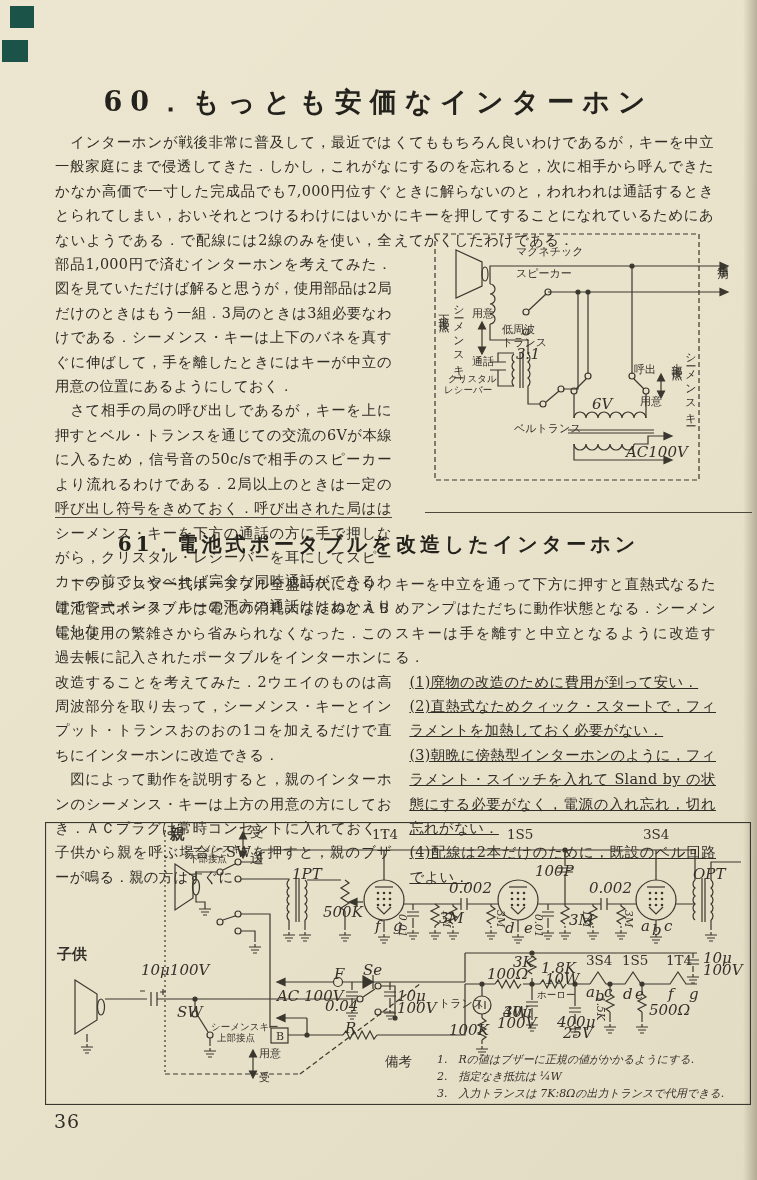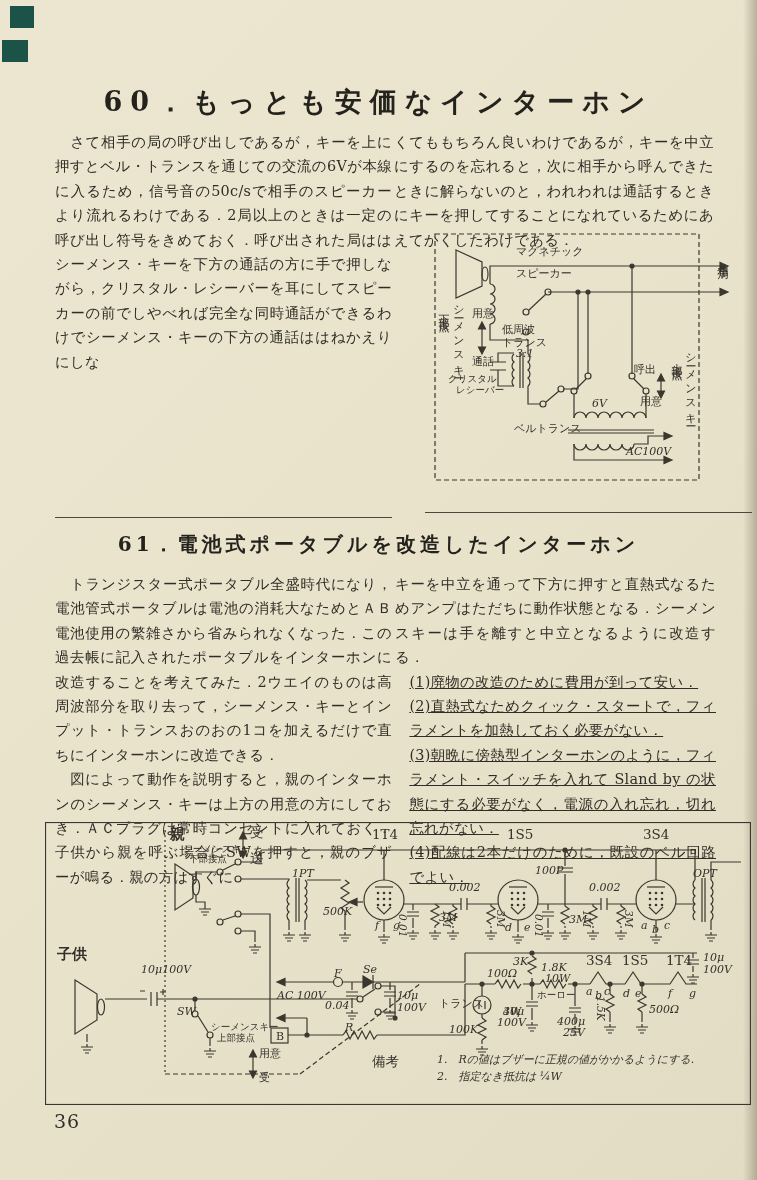--- a/index.html
+++ b/index.html
@@ -12,40 +12,41 @@
   .title{position:absolute;left:0;width:100%;text-align:center;font-weight:bold;color:#24221c;}
   .t60{top:84px;font-size:27px;letter-spacing:8px;}
   .t61{top:531px;font-size:20px;letter-spacing:4px;}
   .col{position:absolute;text-align:justify;font-size:14.4px;line-height:24.4px;letter-spacing:.3px;}
   .col p{margin:0;text-indent:0;}
   .feat{padding-left:1em;text-indent:-1em;text-decoration:underline;}
   .hr{position:absolute;height:1px;background:#4c483c;}
   .diagram{position:absolute;}
   .diagram svg{position:absolute;left:0;top:0;}
   .dl{position:absolute;font-size:11px;line-height:12px;white-space:nowrap;color:#33302a;}
-  .it{font-style:italic;font-size:11px;}
+  .it{font-style:italic;font-size:15px;}
   .sm{font-size:9.5px;line-height:10.5px;}
   .vert{writing-mode:vertical-rl;text-orientation:upright;letter-spacing:2px;font-size:11px;}
   .vrot{writing-mode:vertical-rl;font-size:10.5px;}
   .big{font-size:15px;font-weight:bold;}
   .med{font-size:13.5px;}
   .pageno{position:absolute;left:54px;top:1110px;font-size:19px;letter-spacing:1px;}
   .note{font-size:11px;line-height:17.5px;font-style:italic;}
 </style>
 </head>
 <body>
 
 <div class="page">
   <div class="edge-right"></div>
   <div class="gmark" style="left:10px;top:6px;width:24px;height:22px;"></div>
   <div class="gmark" style="left:2px;top:40px;width:26px;height:22px;"></div>
 
   <div class="title t60">60．もっとも安価なインターホン</div>
 
   <div class="col" style="left:55px;top:130px;width:337px;">
+    <p>　インターホンが戦後非常に普及して，最近では一般家庭にまで侵透してきた．しかし，これがなかなか高価で一寸した完成品でも7,000円位すぐとられてしまい，おいそれとつけるわけにはいかないようである．で配線には2線のみを使い，全部品1,000円で済むインターホンを考えてみた．図を見ていただけば解ると思うが，使用部品は2局だけのときはもう一組．3局のときは3組必要なわけである．シーメンス・キーは上下のバネを真すぐに伸ばして，手を離したときにはキーが中立の用意の位置にあるようにしておく．</p>
     <p>　さて相手の局の呼び出しであるが，キーを上に押すとベル・トランスを通じての交流の6Vが本線に入るため，信号音の50c/sで相手のスピーカーより流れるわけである．2局以上のときは一定の呼び出し符号をきめておく．呼び出された局ははシーメンス・キーを下方の通話の方に手で押しながら，クリスタル・レシーバーを耳にしてスピーカーの前でしやべれば完全な同時通話ができるわけでシーメンス・キーの下方の通話ははねかえりにしな</p>
   </div>
   <div class="col" style="left:394px;top:130px;width:320px;">
     <p>くてももちろん良いわけであるが，キーを中立にするのを忘れると，次に相手から呼んできたときに解らないのと，われわれは通話するときにキーを押してすることになれているためにあえてかくしたわけである．</p>
   </div>
 
   <div class="diagram" style="left:428px;top:228px;width:324px;height:274px;">
     <svg width="324" height="274" viewBox="0 0 324 274" stroke="#3a372e" stroke-width="1.2" fill="none">
       <rect x="7" y="6" width="264" height="246" stroke-dasharray="5,3"></rect>
 
@@ -111,21 +112,21 @@
     <div class="dl" style="left:88px;top:18px;">マグネチック</div>
     <div class="dl" style="left:88px;top:31px;margin-top:9px;">スピーカー</div>
     <div class="dl vert" style="left:24px;top:70px;">シーメンスキー</div>
     <div class="dl vert" style="left:9px;top:78px;">下部接点</div>
     <div class="dl" style="left:44px;top:80px;">用意</div>
     <div class="dl" style="left:44px;top:128px;">通話</div>
     <div class="dl" style="left:74px;top:96px;">低周波</div>
     <div class="dl" style="left:74px;top:109px;">トランス</div>
     <div class="dl it" style="left:88px;top:120px;">3:1</div>
     <div class="dl sm" style="left:20px;top:146px;">クリスタル</div>
-    <div class="dl sm" style="left:28px;top:157px;">レシーバー</div>
+    <div class="dl sm" style="left:16px;top:157px;">レシーバー</div>
     <div class="dl" style="left:206px;top:136px;">呼出</div>
     <div class="dl" style="left:212px;top:168px;">用意</div>
     <div class="dl vert" style="left:256px;top:118px;">シーメンスキー</div>
     <div class="dl vert" style="left:242px;top:126px;">上部接点</div>
     <div class="dl it" style="left:164px;top:170px;">6V</div>
     <div class="dl" style="left:86px;top:195px;">ベルトランス</div>
     <div class="dl it" style="left:198px;top:218px;">AC100V</div>
     <div class="dl vert" style="left:288px;top:28px;">相手局へ</div>
   </div>
 
@@ -383,19 +384,20 @@
     <div class="dl med" style="left:621px;top:132px;">1T4</div>
     <div class="dl it" style="left:541px;top:164px;">a</div>
     <div class="dl it" style="left:550px;top:168px;">b</div>
     <div class="dl it" style="left:559px;top:164px;">c</div>
     <div class="dl it" style="left:578px;top:166px;">d</div>
     <div class="dl it" style="left:590px;top:166px;">e</div>
     <div class="dl it" style="left:623px;top:166px;">f</div>
     <div class="dl it" style="left:644px;top:166px;">g</div>
     <div class="dl it vrot" style="left:550px;top:174px;">1.5K</div>
     <div class="dl it" style="left:604px;top:182px;">500Ω</div>
-    <div class="dl med" style="left:327px;top:233px;">備考</div>
+    <div class="dl med" style="left:340px;top:233px;">備考</div>
     <div class="dl note" style="left:392px;top:229px;">1.　Rの値はブザーに正規の値がかかるようにする.</div>
     <div class="dl note" style="left:392px;top:246px;">2.　指定なき抵抗は ¼W</div>
+    <div class="dl note" style="left:392px;top:263px;">3.　入力トランスは 7K:8Ωの出力トランスで代用できる.</div>
   </div>
 
   <div class="pageno">36</div>
 </div>
 
 </body></html>

